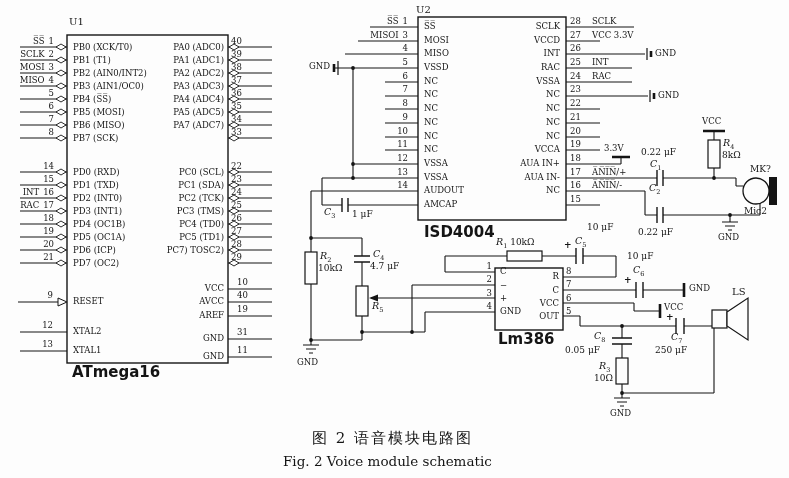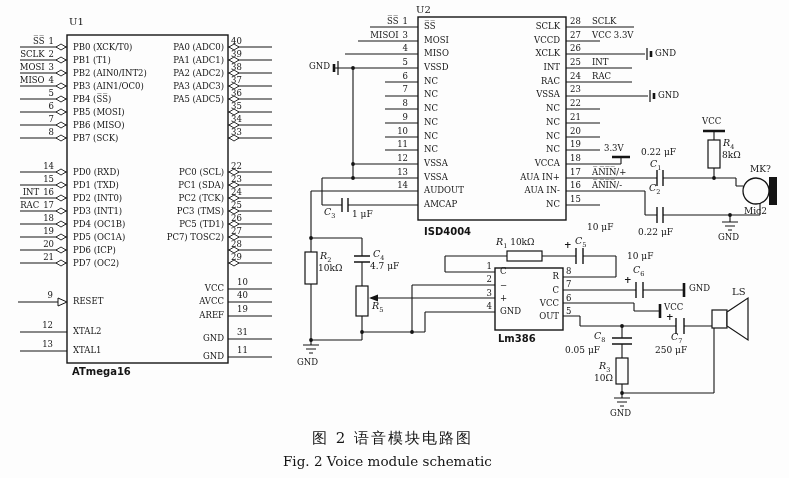--- a/index.html
+++ b/index.html
@@ -11,21 +11,21 @@
   .col{position:absolute}
   .col>div{height:13px;line-height:13px;font-size:8.5px;white-space:nowrap}
   .col.p137>div{height:13.7px;line-height:13.7px}
   .col.p133>div{height:13.3px;line-height:13.3px}
   .ra{text-align:right}
   .pn{margin-left:4px}
   .cmp{position:absolute;font-size:9px;line-height:11px;white-space:nowrap}
   .cmp i{font-family:"DejaVu Serif",serif;font-style:italic;font-size:9.5px}
   .cmp sub{font-size:6.5px}
   .part{position:absolute;font-family:"DejaVu Sans",sans-serif;font-weight:bold;
-        font-size:10px;line-height:12px;white-space:nowrap}
+        font-size:15px;line-height:12px;white-space:nowrap}
   .cap-zh{position:absolute;font-size:15px;line-height:18px;letter-spacing:2px}
   .cap-en{position:absolute;font-size:13.5px;line-height:17px}
   .plus{position:absolute;font-size:9px;font-weight:bold;line-height:9px}
 </style>
 </head>
 <body>
 
 <div id="stage">
 
   <svg class="wires" width="789" height="478" viewBox="0 0 789 478">
@@ -169,27 +169,30 @@
   </div>
   <div class="t" style="left:73px;top:296px">RESET</div>
   <div class="t" style="left:73px;top:326px">XTAL2</div>
   <div class="t" style="left:73px;top:345px">XTAL1</div>
 
   <div class="col ra" style="left:104px;top:40.5px;width:120px">
     <div>PA0 (ADC0)</div>
       <div>PA1 (ADC1)</div>
     <div>PA2 (ADC2)</div>
       <div>PA3 (ADC3)</div>
+    <div>PA4 (ADC4)</div>
       <div>PA5 (ADC5)</div>
+      <div>PA7 (ADC7)</div>
   </div>
   <div class="col ra" style="left:104px;top:165.5px;width:120px">
     <div>PC0 (SCL)</div>
       <div>PC1 (SDA)</div>
     <div>PC2 (TCK)</div>
       <div>PC3 (TMS)</div>
+    <div>PC4 (TD0)</div>
       <div>PC5 (TD1)</div>
       <div>PC7) TOSC2)</div>
   </div>
   <div class="col" style="left:231px;top:35px;width:40px">
     <div>40</div>
       <div>39</div>
     <div>38</div>
       <div>37</div>
     <div>36</div>
       <div>35</div>
@@ -248,21 +251,20 @@
     <div>NC</div>
       <div>NC</div>
     <div>VSSA</div>
       <div>VSSA</div>
     <div>AUDOUT</div>
       <div>AMCAP</div>
   </div>
   <div class="col p137 ra" style="left:440px;top:20px;width:120px">
     <div>SCLK</div>
       <div>VCCD</div>
-    <div>XCLK</div>
       <div>INT</div>
     <div>RAC</div>
       <div>VSSA</div>
     <div>NC</div>
       <div>NC</div>
     <div>NC</div>
       <div>NC</div>
     <div>VCCA</div>
       <div>AUA IN+</div>
     <div>AUA IN-</div>

